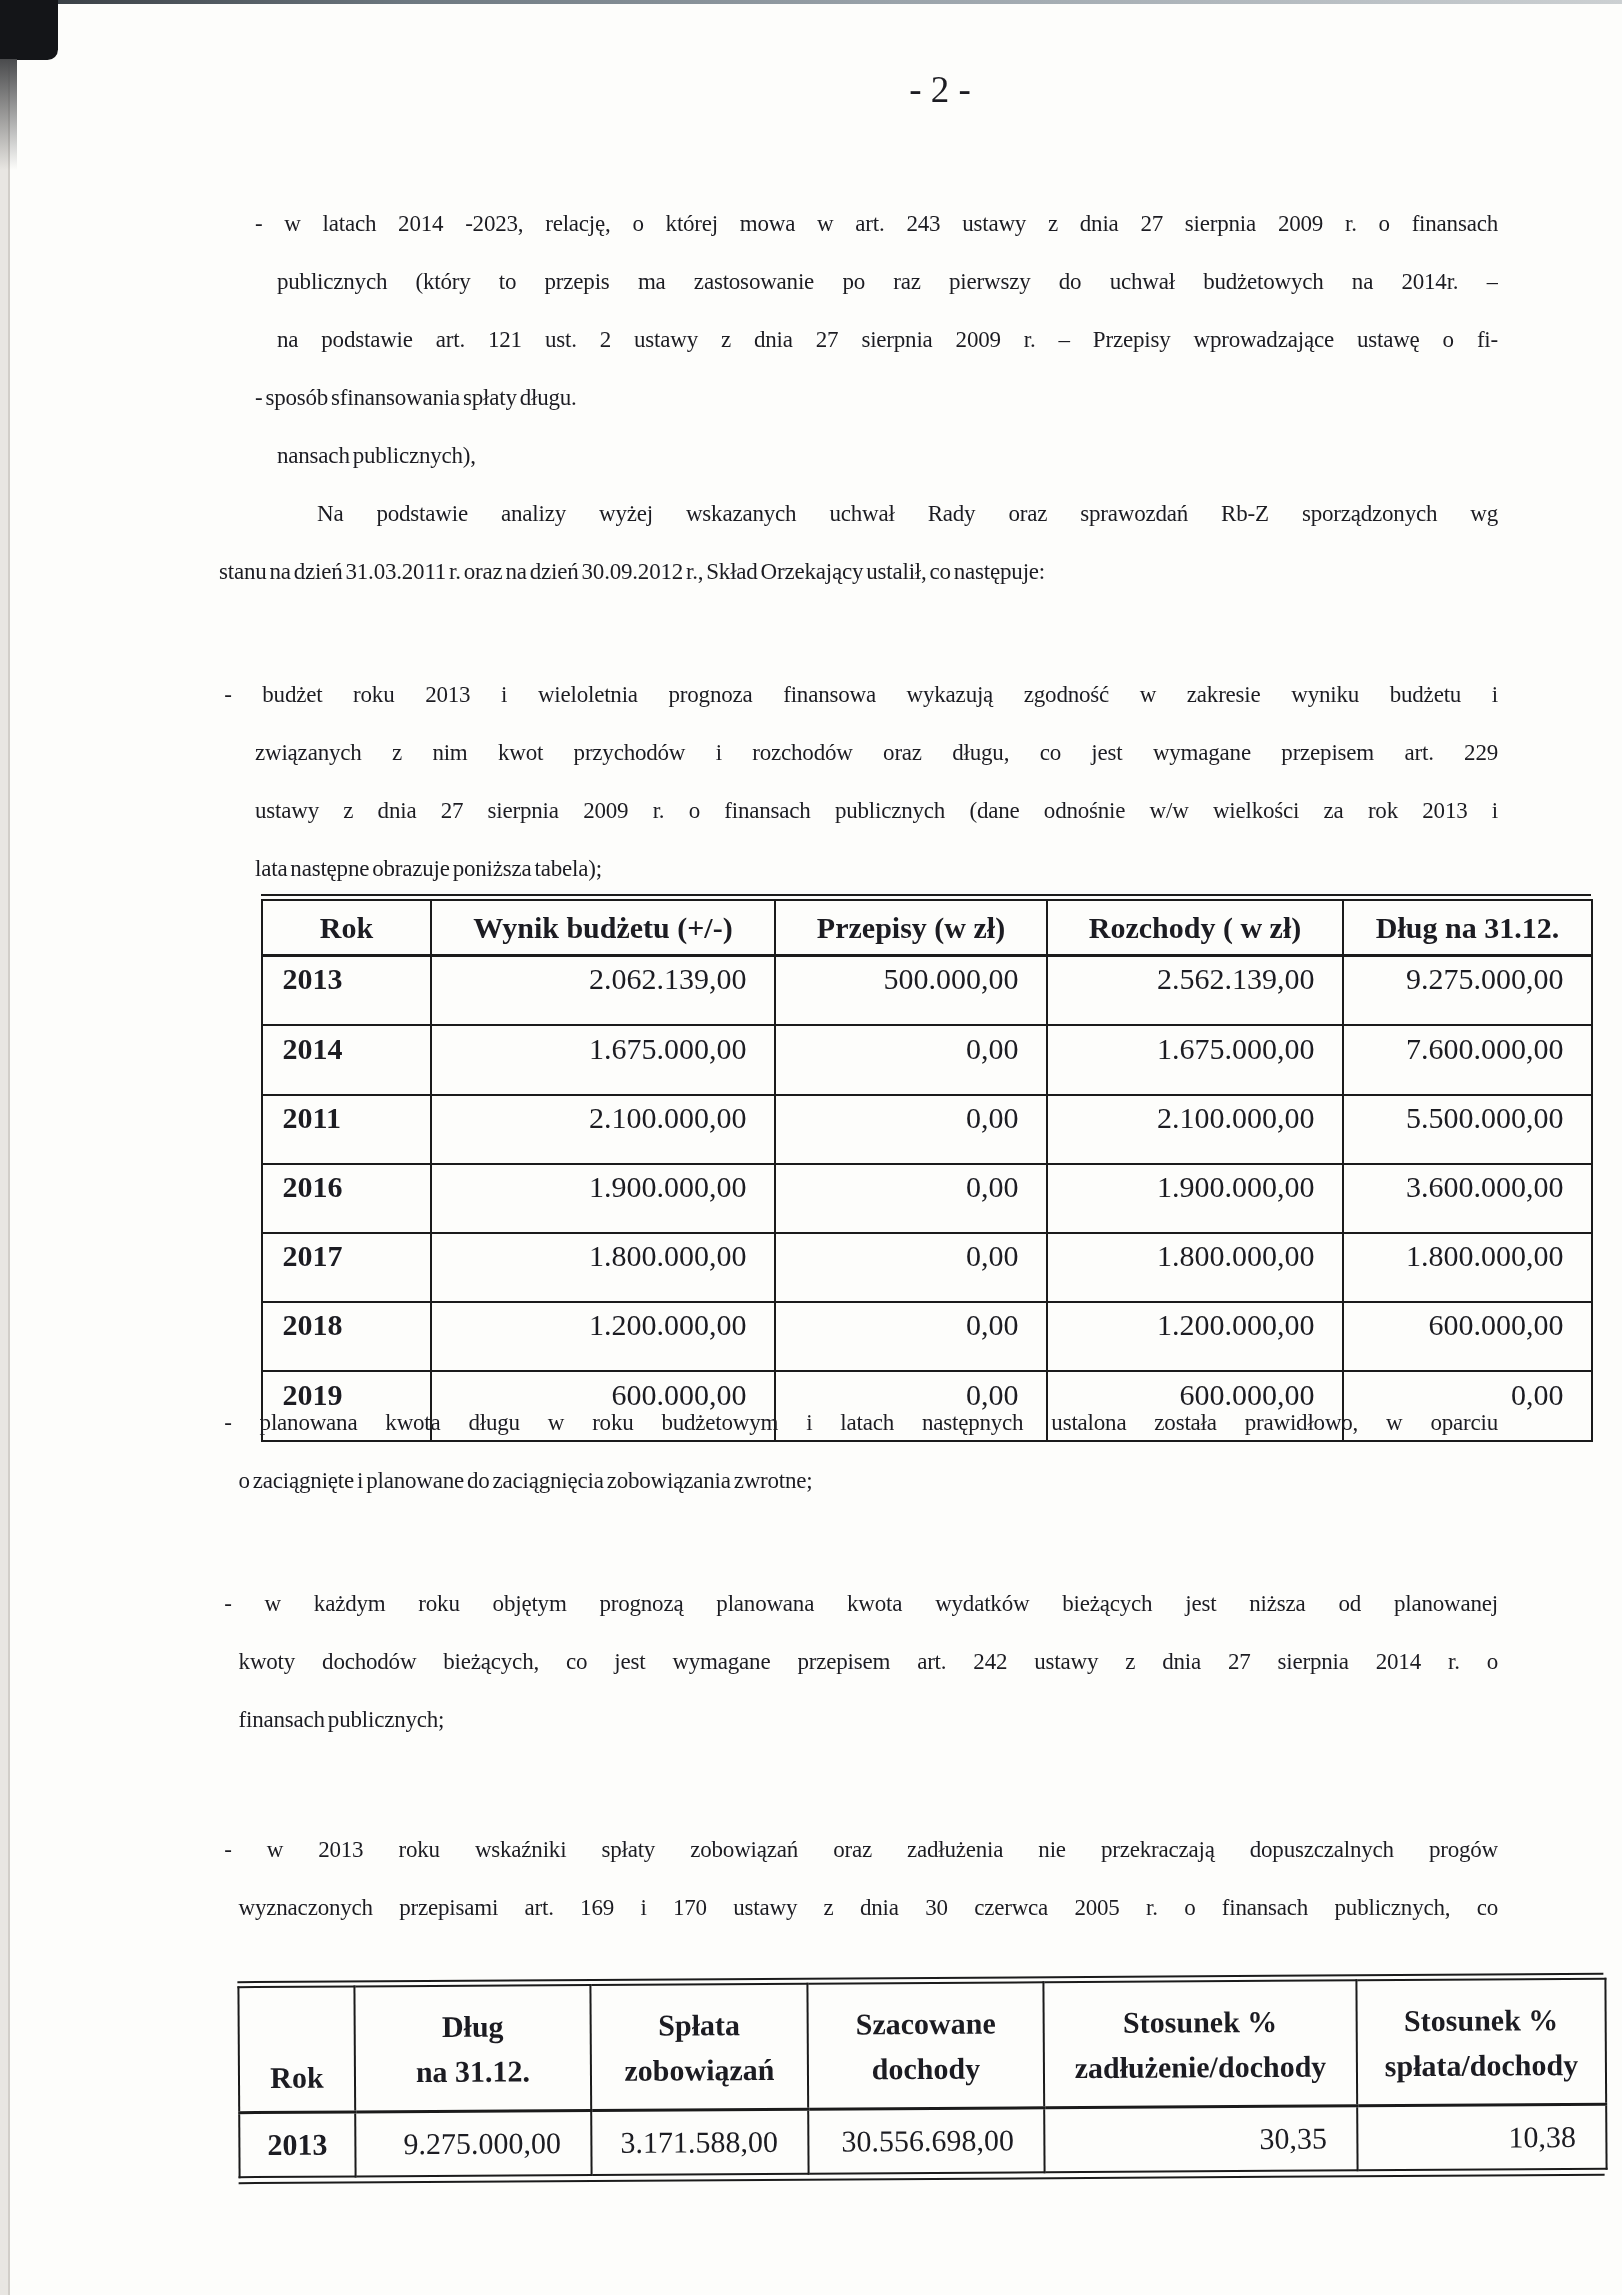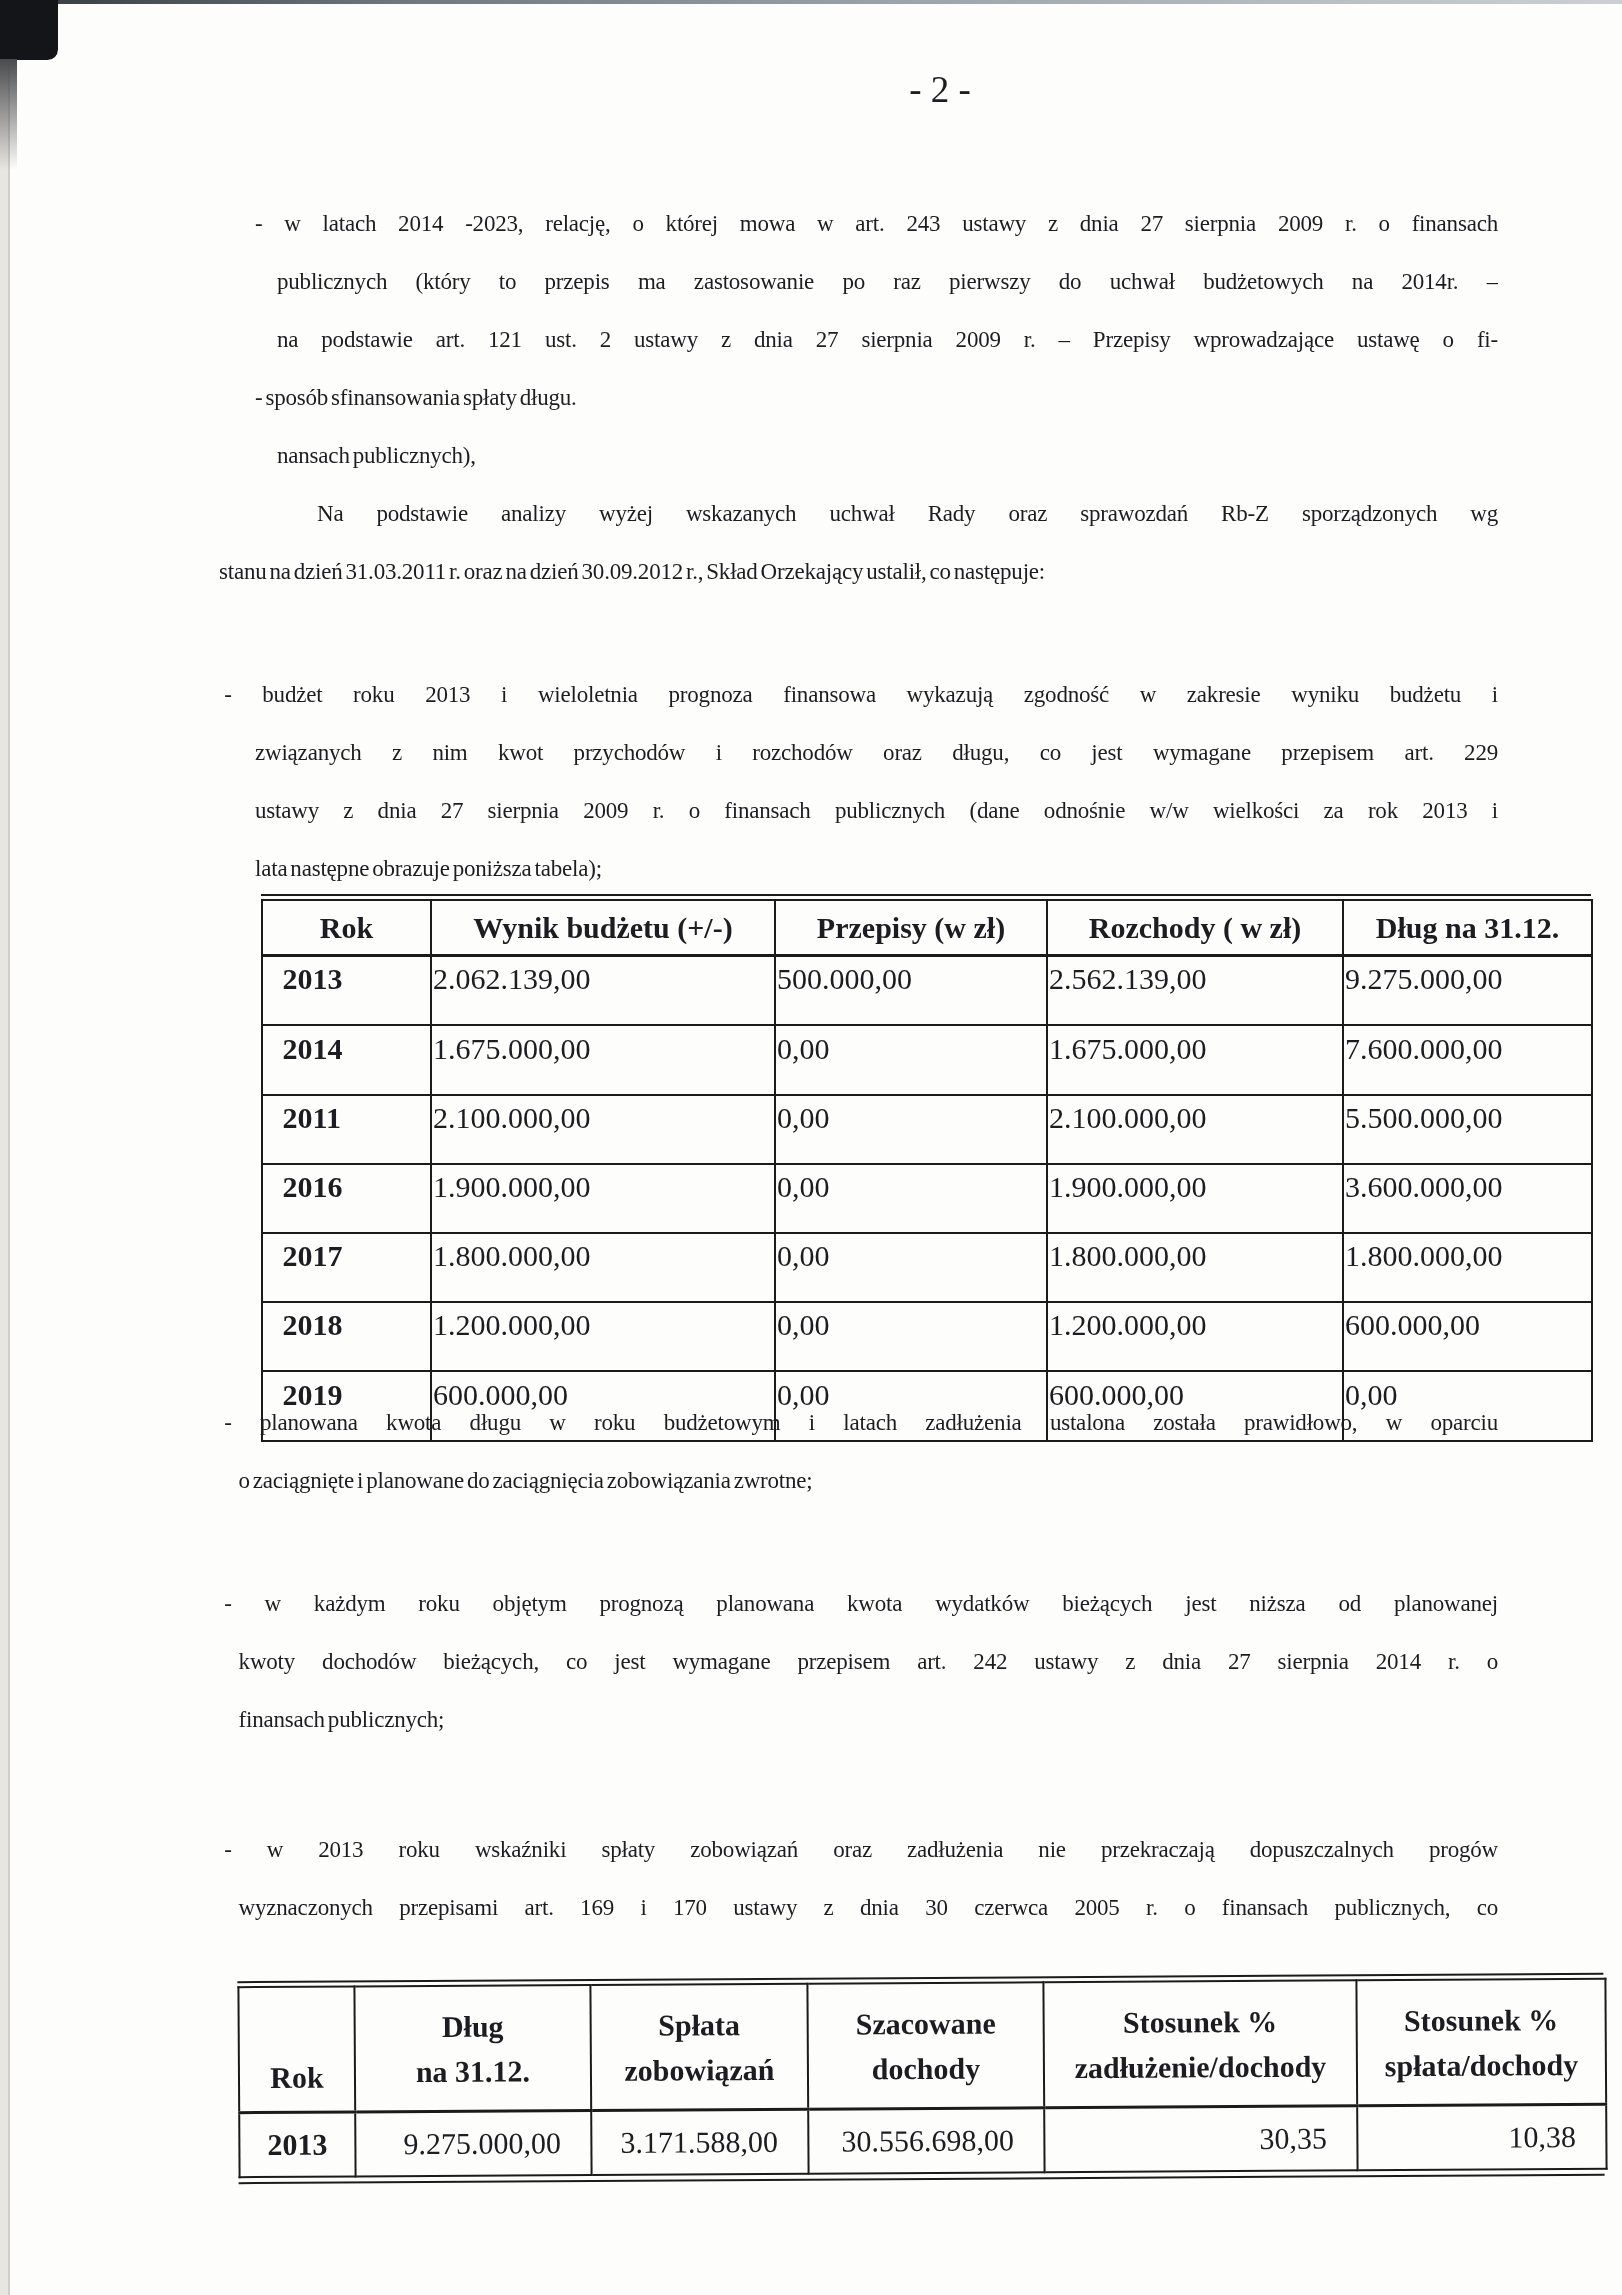--- a/index.html
+++ b/index.html
@@ -41,21 +41,21 @@
   .twrap1{left:261px;top:894px;width:1330px;}
   .twrap2{left:238px;top:1977px;width:1366px;transform:rotate(-0.35deg);
     border-bottom:2px solid #1b1b1b;padding-bottom:3.9px;}
   table{border-collapse:collapse;table-layout:fixed;width:100%;}
   td,th{border:2px solid #1b1b1b;overflow:hidden;}
   .twrap table{border:2.6px solid #1b1b1b;}
   .twrap thead th{border-bottom:3.3px solid #1b1b1b;}
   .t1 th{height:51px;font-size:30px;font-weight:bold;text-align:center;vertical-align:middle;}
   .t1 td{height:61px;font-size:30px;vertical-align:top;padding-top:5.2px;}
   .t1 td:first-child{font-weight:bold;padding-left:19.6px;text-align:left;}
-  .t1 td:not(:first-child){text-align:left;padding-right:27.5px;}
+  .t1 td:not(:first-child){text-align:right;padding-right:27.5px;}
   .t2 th{height:111px;font-size:30px;font-weight:bold;text-align:center;
     vertical-align:middle;white-space:pre-line;line-height:1.5;}
   .t2 th.rok{vertical-align:bottom;padding-bottom:10.5px;}
   .t2 td{height:60px;font-size:30px;vertical-align:middle;}
   .t2 td:first-child{font-weight:bold;text-align:center;}
   .t2 td:not(:first-child){text-align:right;padding-right:29.4px;}
 </style>
 </head>
 <body>
 
@@ -154,21 +154,21 @@
           <td>600.000,00</td>
           <td>0,00</td>
           <td>600.000,00</td>
           <td>0,00</td>
         </tr>
       </tbody>
   </table>
 </div>
 
 <div class="tblock tb2">
-  <div class="line just p8">- planowana kwota długu w roku budżetowym i latach zadłużenia ustalona została prawidłowo, w oparciu</div>
+  <div class="line just p8">- planowana kwota długu w roku budżetowym i latach następnych ustalona została prawidłowo, w oparciu</div>
   <div class="line end p30">o zaciągnięte i planowane do zaciągnięcia zobowiązania zwrotne;</div>
   <div class="sp100"></div>
   <div class="line just p8">- w każdym roku objętym prognozą planowana kwota wydatków bieżących jest niższa od planowanej</div>
   <div class="line just p30">kwoty dochodów bieżących, co jest wymagane przepisem art. 242 ustawy z dnia 27 sierpnia 2014 r. o</div>
   <div class="line end p30">finansach publicznych;</div>
   <div class="sp110"></div>
   <div class="line just p8">- w 2013 roku wskaźniki spłaty zobowiązań oraz zadłużenia nie przekraczają dopuszczalnych progów</div>
   <div class="line just p30">wyznaczonych przepisami art. 169 i 170 ustawy z dnia 30 czerwca 2005 r. o finansach publicznych, co</div>
 </div>
 

